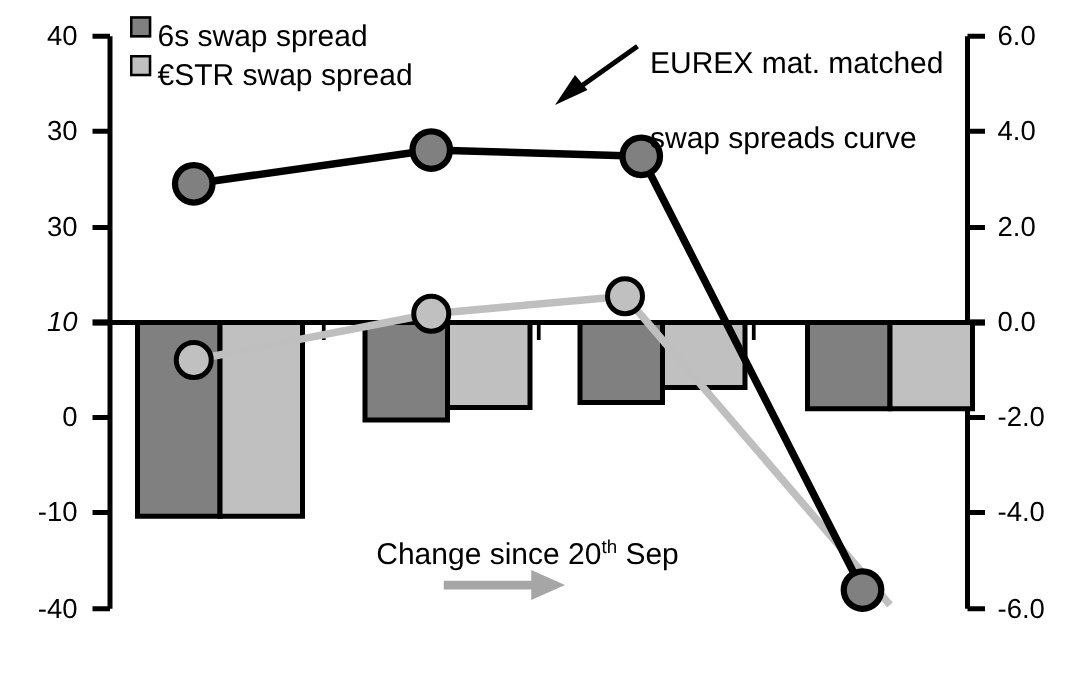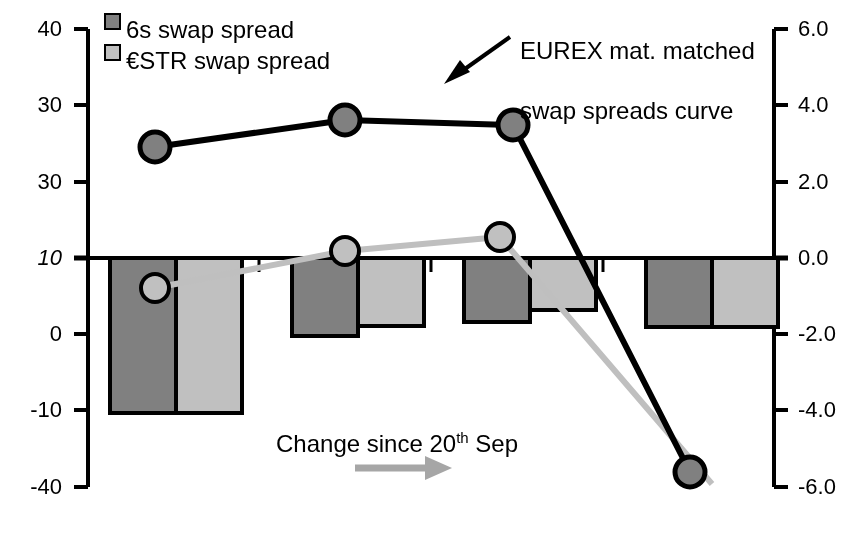--- a/index.html
+++ b/index.html
@@ -76,21 +76,21 @@
     position: absolute;
     left: 520px;
     top: 6px;
     font-size: 24px;
     line-height: 30px;
     width: 250px;
     white-space: pre-line;
   }
   .change-note {
     position: absolute;
-    left: 276px;
+    left: 301px;
     top: 425px;
     font-size: 24px;
     line-height: 26px;
     white-space: nowrap;
   }
   .change-note sup {
     font-size: 15px;
     vertical-align: super;
   }
 </style>

